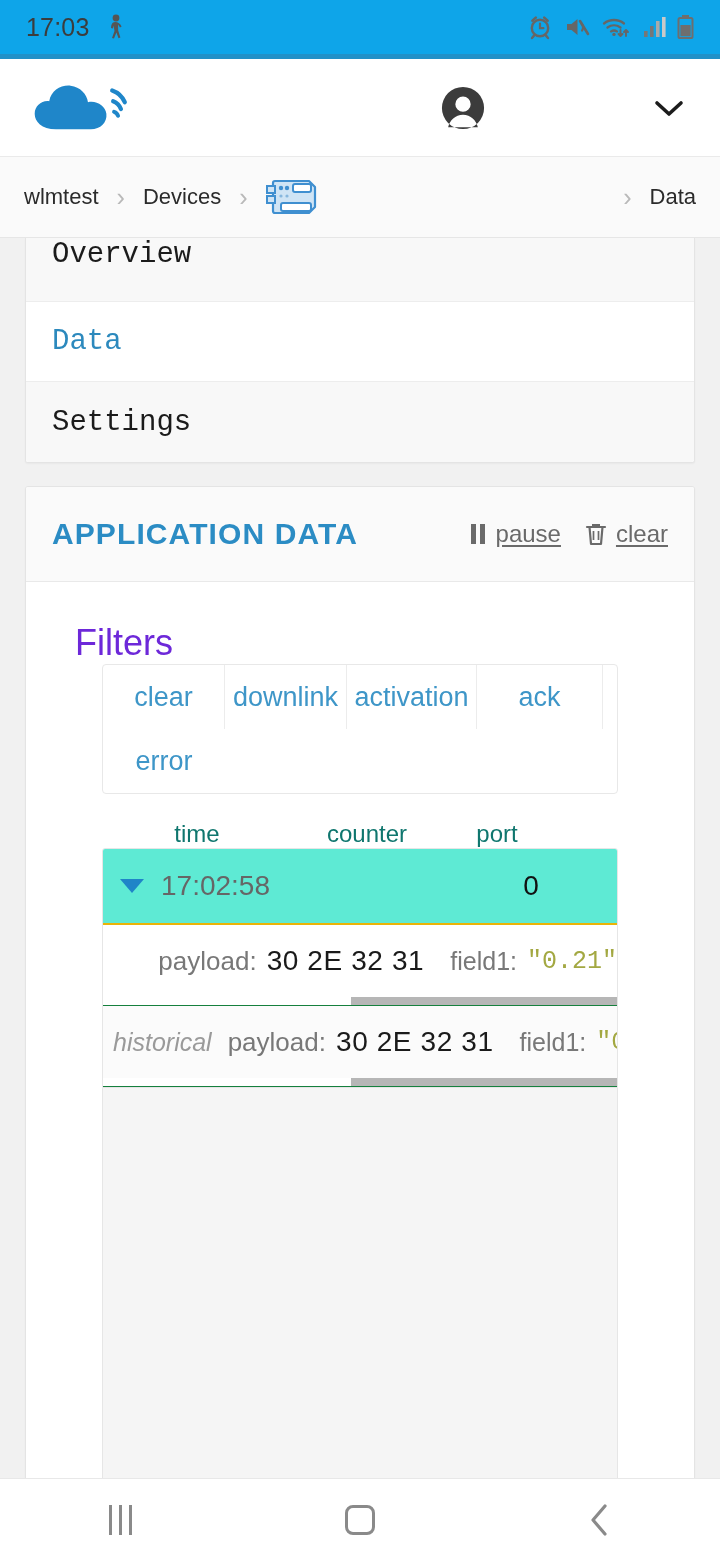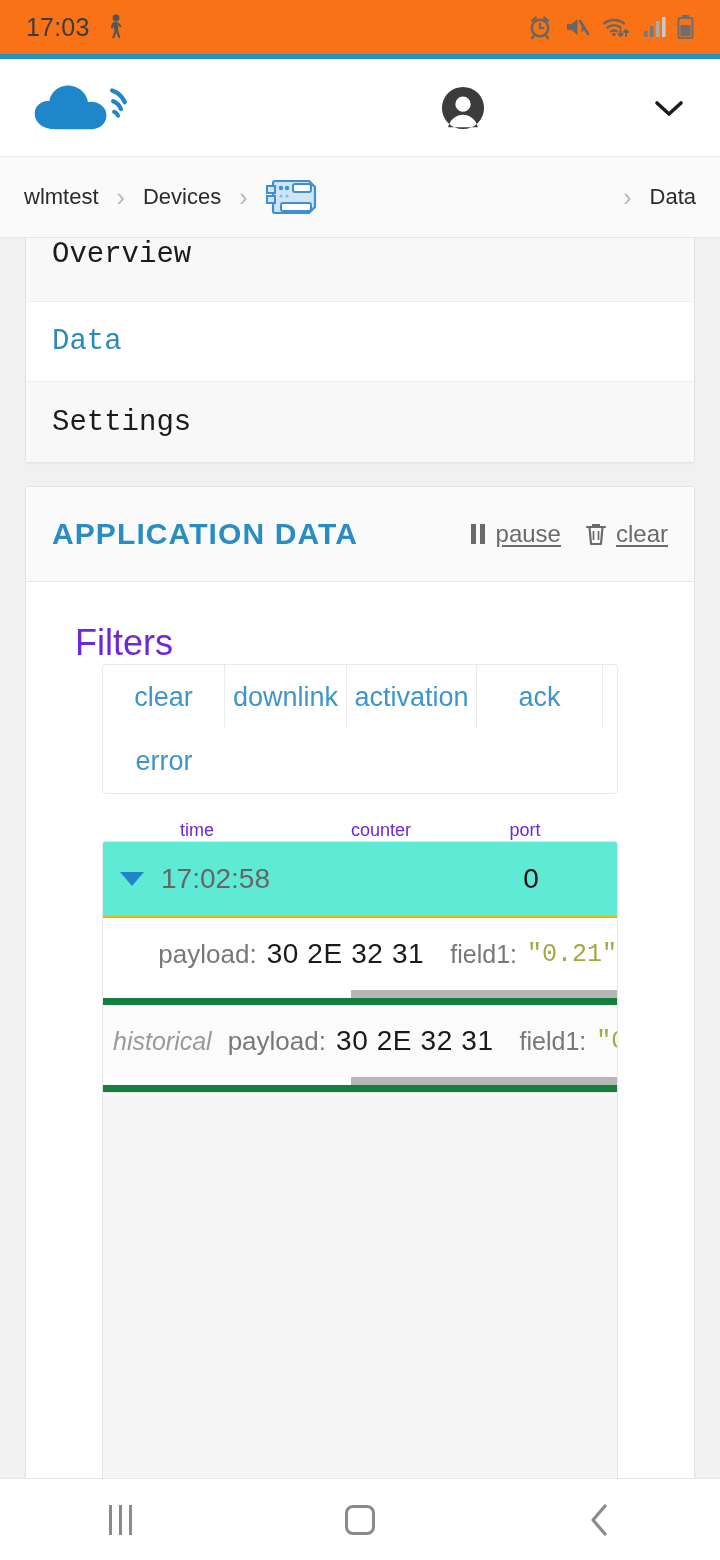--- a/index.html
+++ b/index.html
@@ -6,21 +6,21 @@
   html, body {
     width: 720px; height: 1560px;
     font-family: "Liberation Sans", sans-serif;
     background: #ffffff;
     overflow: hidden;
   }
   .phone { position: relative; width: 720px; height: 1560px; background: #f1f1f1; }
 
   
   .statusbar {
-    height: 54px; background: #f97316;
+    height: 54px; background: #0ea5e9;
     display: flex; align-items: center; justify-content: space-between;
     padding: 0 26px;
   }
   .sb-left { display: flex; align-items: center; gap: 14px; }
   .sb-time { font-size: 25px; color: #3c3c3c; letter-spacing: .2px; }
   .sb-right { display: flex; align-items: center; gap: 11px; }
   .sb-ico { display: block; }
 
   
   .bluebar { height: 5px; background: #2191c8; }
@@ -115,21 +115,21 @@
   .filter-item.w-activation { width: 130px; }
   .filter-item.w-ack { width: 126px; }
   .filter-item.nb { border-right: 1px solid #ececec; }
   .filter-row2 { width: 100%; display: flex; }
   .filter-item.w-error { width: 122px; border-right: none; }
 
   
   .tablewrap { margin-top: 26px; }
   .tbl-head {
     display: flex; padding-left: 50px;
-    font-size: 18px; color: #6d28d9; gap: 14px;
+    font-size: 24px; color: #0f766e;
   }
   .th-time { width: 190px; text-align: center; }
   .th-counter { width: 150px; text-align: center; }
   .th-port { width: 110px; text-align: center; }
 
   .tbl-box {
     margin-left: 50px; margin-right: 50px;
     border: 1px solid #e6e6e6; border-radius: 3px 3px 0 0;
     background: #ffffff; overflow: hidden;
   }
@@ -140,21 +140,21 @@
   .caret-cell { width: 58px; display: flex; justify-content: center; }
   .caret {
     width: 0; height: 0;
     border-left: 12px solid transparent; border-right: 12px solid transparent;
     border-top: 14px solid #1f85c8;
   }
   .cell-time { width: 175px; font-size: 28px; color: #666; }
   .cell-counter { width: 135px; }
   .cell-port { width: 120px; font-size: 28px; color: #111; text-align: center; }
 
-  .row-detail { background: #ffffff; border-bottom: 7px solid #15803d; position: relative; }
+  .row-detail { background: #ffffff; border-bottom: 1px solid #15803d; position: relative; }
   .row-detail.alt { background: #fbfbfb; }
   .rd-inner { height: 72px; display: flex; align-items: center; padding-left: 10px; }
   .rd-hist {
     width: 190px; text-align: right; padding-right: 16px;
     font-size: 25px; font-style: italic; color: #9a9a9a;
   }
   .rd-key { font-size: 26px; color: #787878; margin-right: 10px; }
   .rd-payload {
     font-size: 28px; color: #1a1a1a; letter-spacing: .6px;
     margin-right: 26px; white-space: nowrap;

